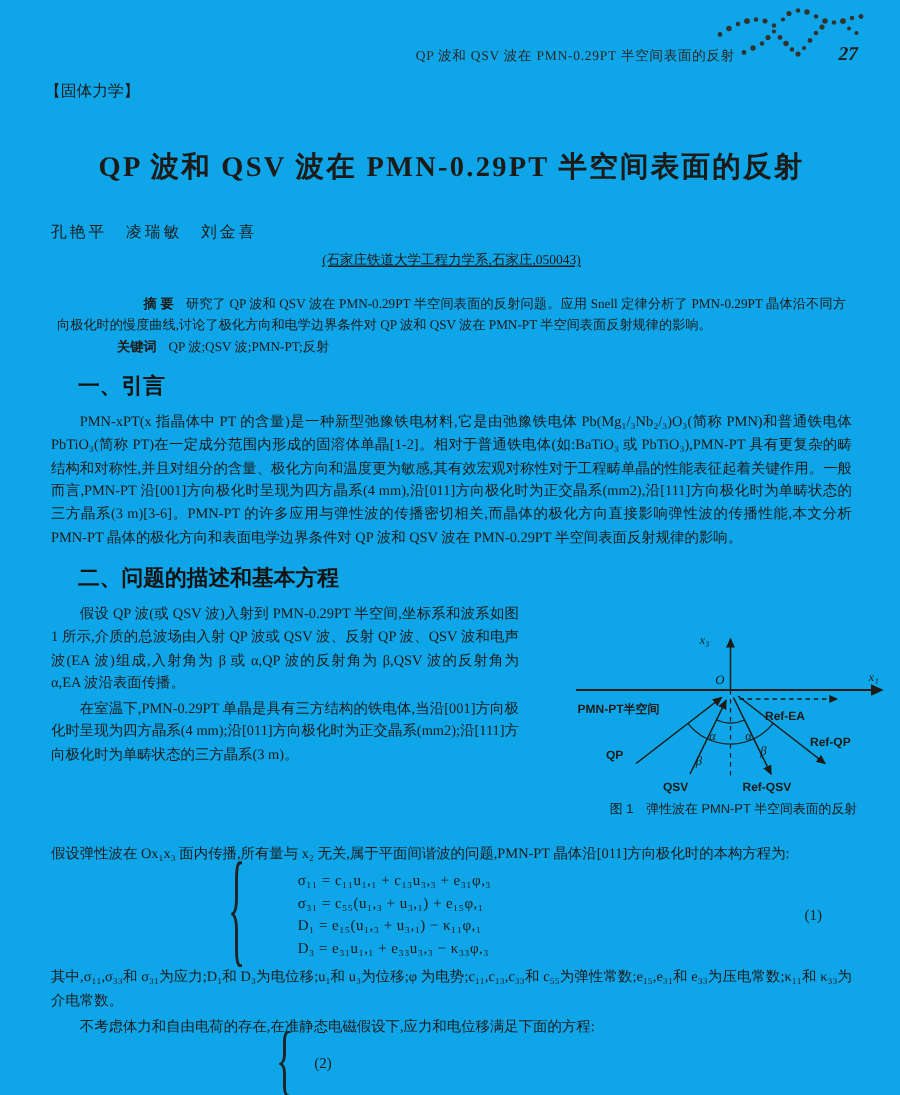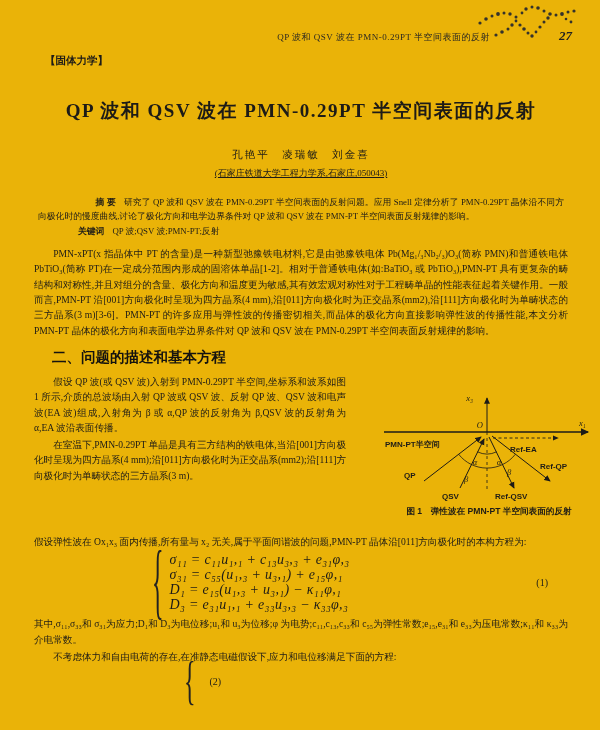--- a/index.html
+++ b/index.html
@@ -1,45 +1,45 @@
 <!DOCTYPE html>
 <html><head>
 <meta charset="utf-8">
 <style>
   html,body{margin:0;padding:0;background:#888;}
   .page{
-    width:600px;height:730px;background:#eab308;position:relative;overflow:hidden;
+    width:600px;height:730px;background:#0ea5e9;position:relative;overflow:hidden;
     font-family:"Liberation Serif",serif;color:#1d1b17;margin:0 auto;
   }
   .running-head{position:absolute;top:31px;right:110px;font-size:9px;letter-spacing:.5px;color:#2a2822;}
   .page-num{position:absolute;top:28px;right:28px;font-size:13px;font-weight:bold;font-style:italic;color:#222;}
   .stamp{position:absolute;top:4px;right:20px;}
-  .category{position:absolute;top:54px;left:45px;font-size:10.5px;font-weight:bold;font-family:"Liberation Sans",sans-serif;}
+  .category{position:absolute;top:54px;left:30px;font-size:10.5px;font-weight:normal;font-family:"Liberation Sans",sans-serif;}
   .content{position:absolute;top:88px;left:34px;width:534px;}
   .title{margin:10px 0 24px 0;text-align:center;font-size:19px;font-weight:bold;letter-spacing:1.5px;}
-  .authors{text-align:center;font-size:10.5px;margin-bottom:5px;letter-spacing:2px;}
+  .authors{font-size:10.5px;margin-bottom:5px;letter-spacing:2px;}
   .affil{text-align:center;font-size:9px;margin-bottom:16px;text-decoration:underline;}
   .abstract{margin:0 4px 3px 4px;font-size:8.8px;line-height:13.6px;text-align:justify;text-indent:2em;}
   .keywords{margin:2px 4px 8px 4px;font-size:8.8px;}
   .blabel{font-weight:bold;font-family:"Liberation Sans",sans-serif;margin-right:8px;padding-left:40px;}
   h2{font-family:"Liberation Sans",sans-serif;font-size:14.5px;font-weight:bold;margin:10px 0 7px 18px;color:#15130f;}
   .body-text{margin:0 0 2px 0;font-size:9.6px;line-height:15.3px;text-align:justify;}
   .indent{text-indent:2em;}
   .row{display:flex;gap:20px;}
   .leftcol{width:312px;flex:0 0 312px;}
   .fig{margin:16px;width:214px;flex:1;}
   .fig svg{display:block;}
-  .fig figcaption{font-size:8.6px;font-weight:bold;font-family:"Liberation Sans",sans-serif;text-align:center;white-space:nowrap;margin-top:2px;}
+  .fig figcaption{font-size:8.6px;font-weight:normal;font-family:"Liberation Sans",sans-serif;text-align:center;white-space:nowrap;margin-top:2px;}
   .fig-label-b{font-size:8px;font-weight:bold;fill:#1d1b17;font-family:"Liberation Sans",sans-serif;}
   .fig-math{font-size:8.5px;font-style:italic;fill:#1d1b17;}
   .eq-block{display:flex;align-items:center;margin:4px 20px 4px 118px;}
   .brace{display:inline-block;font-size:24px;font-weight:400;transform:scaleY(3.55);transform-origin:center;margin-right:6px;color:#222;}
   .brace3{transform:scaleY(2.2);}
   .eq-lines{flex:1;}
-  .eq-lines div{font-size:14px;line-height:14.8px;font-style:italic;letter-spacing:.3px;}
+  .eq-lines div{font-size:10px;line-height:14.8px;letter-spacing:.3px;margin-left:29px;}
   .eq-num{font-size:10px;margin-left:8px;font-style:normal;}
   .eq2{margin-left:150px;}
 </style>
 </head>
 <body>
 
 <div class="page">
 
   <div class="running-head">QP 波和 QSV 波在 PMN-0.29PT 半空间表面的反射</div>
 
@@ -88,20 +88,21 @@
 
     <h1 class="title">QP 波和 QSV 波在 PMN-0.29PT 半空间表面的反射</h1>
 
     <div class="authors">孔艳平　凌瑞敏　刘金喜</div>
     <div class="affil">(石家庄铁道大学工程力学系,石家庄,050043)</div>
 
     <p class="abstract"><span class="blabel">摘  要</span><span>研究了 QP 波和 QSV 波在 PMN-0.29PT 半空间表面的反射问题。应用 Snell 定律分析了 PMN-0.29PT 晶体沿不同方向极化时的慢度曲线,讨论了极化方向和电学边界条件对 QP 波和 QSV 波在 PMN-PT 半空间表面反射规律的影响。</span></p>
 
     <p class="keywords"><span class="blabel">关键词</span><span>QP 波;QSV 波;PMN-PT;反射</span></p>
 
+    <h2>一、引言</h2>
     <p class="body-text indent">PMN-xPT(x 指晶体中 PT 的含量)是一种新型弛豫铁电材料,它是由弛豫铁电体 Pb(Mg₁/₃Nb₂/₃)O₃(简称 PMN)和普通铁电体 PbTiO₃(简称 PT)在一定成分范围内形成的固溶体单晶[1-2]。相对于普通铁电体(如:BaTiO₃ 或 PbTiO₃),PMN-PT 具有更复杂的畴结构和对称性,并且对组分的含量、极化方向和温度更为敏感,其有效宏观对称性对于工程畴单晶的性能表征起着关键作用。一般而言,PMN-PT 沿[001]方向极化时呈现为四方晶系(4 mm),沿[011]方向极化时为正交晶系(mm2),沿[111]方向极化时为单畴状态的三方晶系(3 m)[3-6]。PMN-PT 的许多应用与弹性波的传播密切相关,而晶体的极化方向直接影响弹性波的传播性能,本文分析 PMN-PT 晶体的极化方向和表面电学边界条件对 QP 波和 QSV 波在 PMN-0.29PT 半空间表面反射规律的影响。</p>
 
     <h2>二、问题的描述和基本方程</h2>
 
     <div class="row">
       <div class="leftcol">
         <p class="body-text indent">假设 QP 波(或 QSV 波)入射到 PMN-0.29PT 半空间,坐标系和波系如图 1 所示,介质的总波场由入射 QP 波或 QSV 波、反射 QP 波、QSV 波和电声波(EA 波)组成,入射角为 β 或 α,QP 波的反射角为 β,QSV 波的反射角为 α,EA 波沿表面传播。</p>
         <p class="body-text indent">在室温下,PMN-0.29PT 单晶是具有三方结构的铁电体,当沿[001]方向极化时呈现为四方晶系(4 mm);沿[011]方向极化时为正交晶系(mm2);沿[111]方向极化时为单畴状态的三方晶系(3 m)。</p>
       </div>
 

